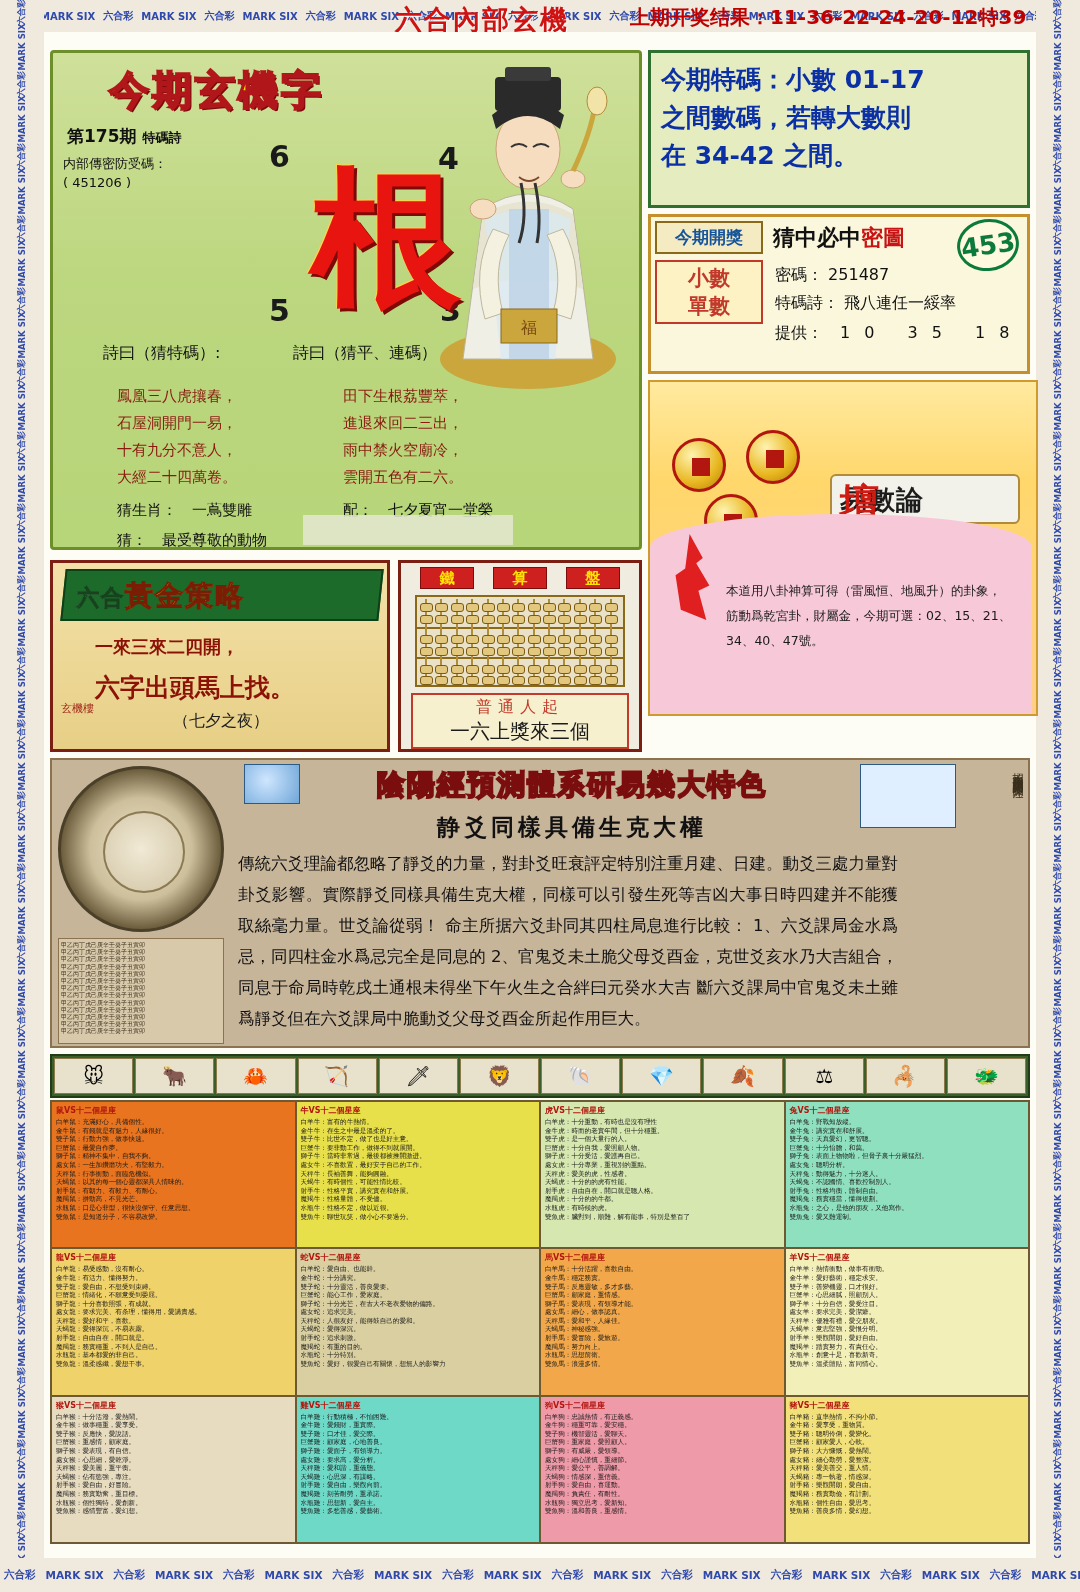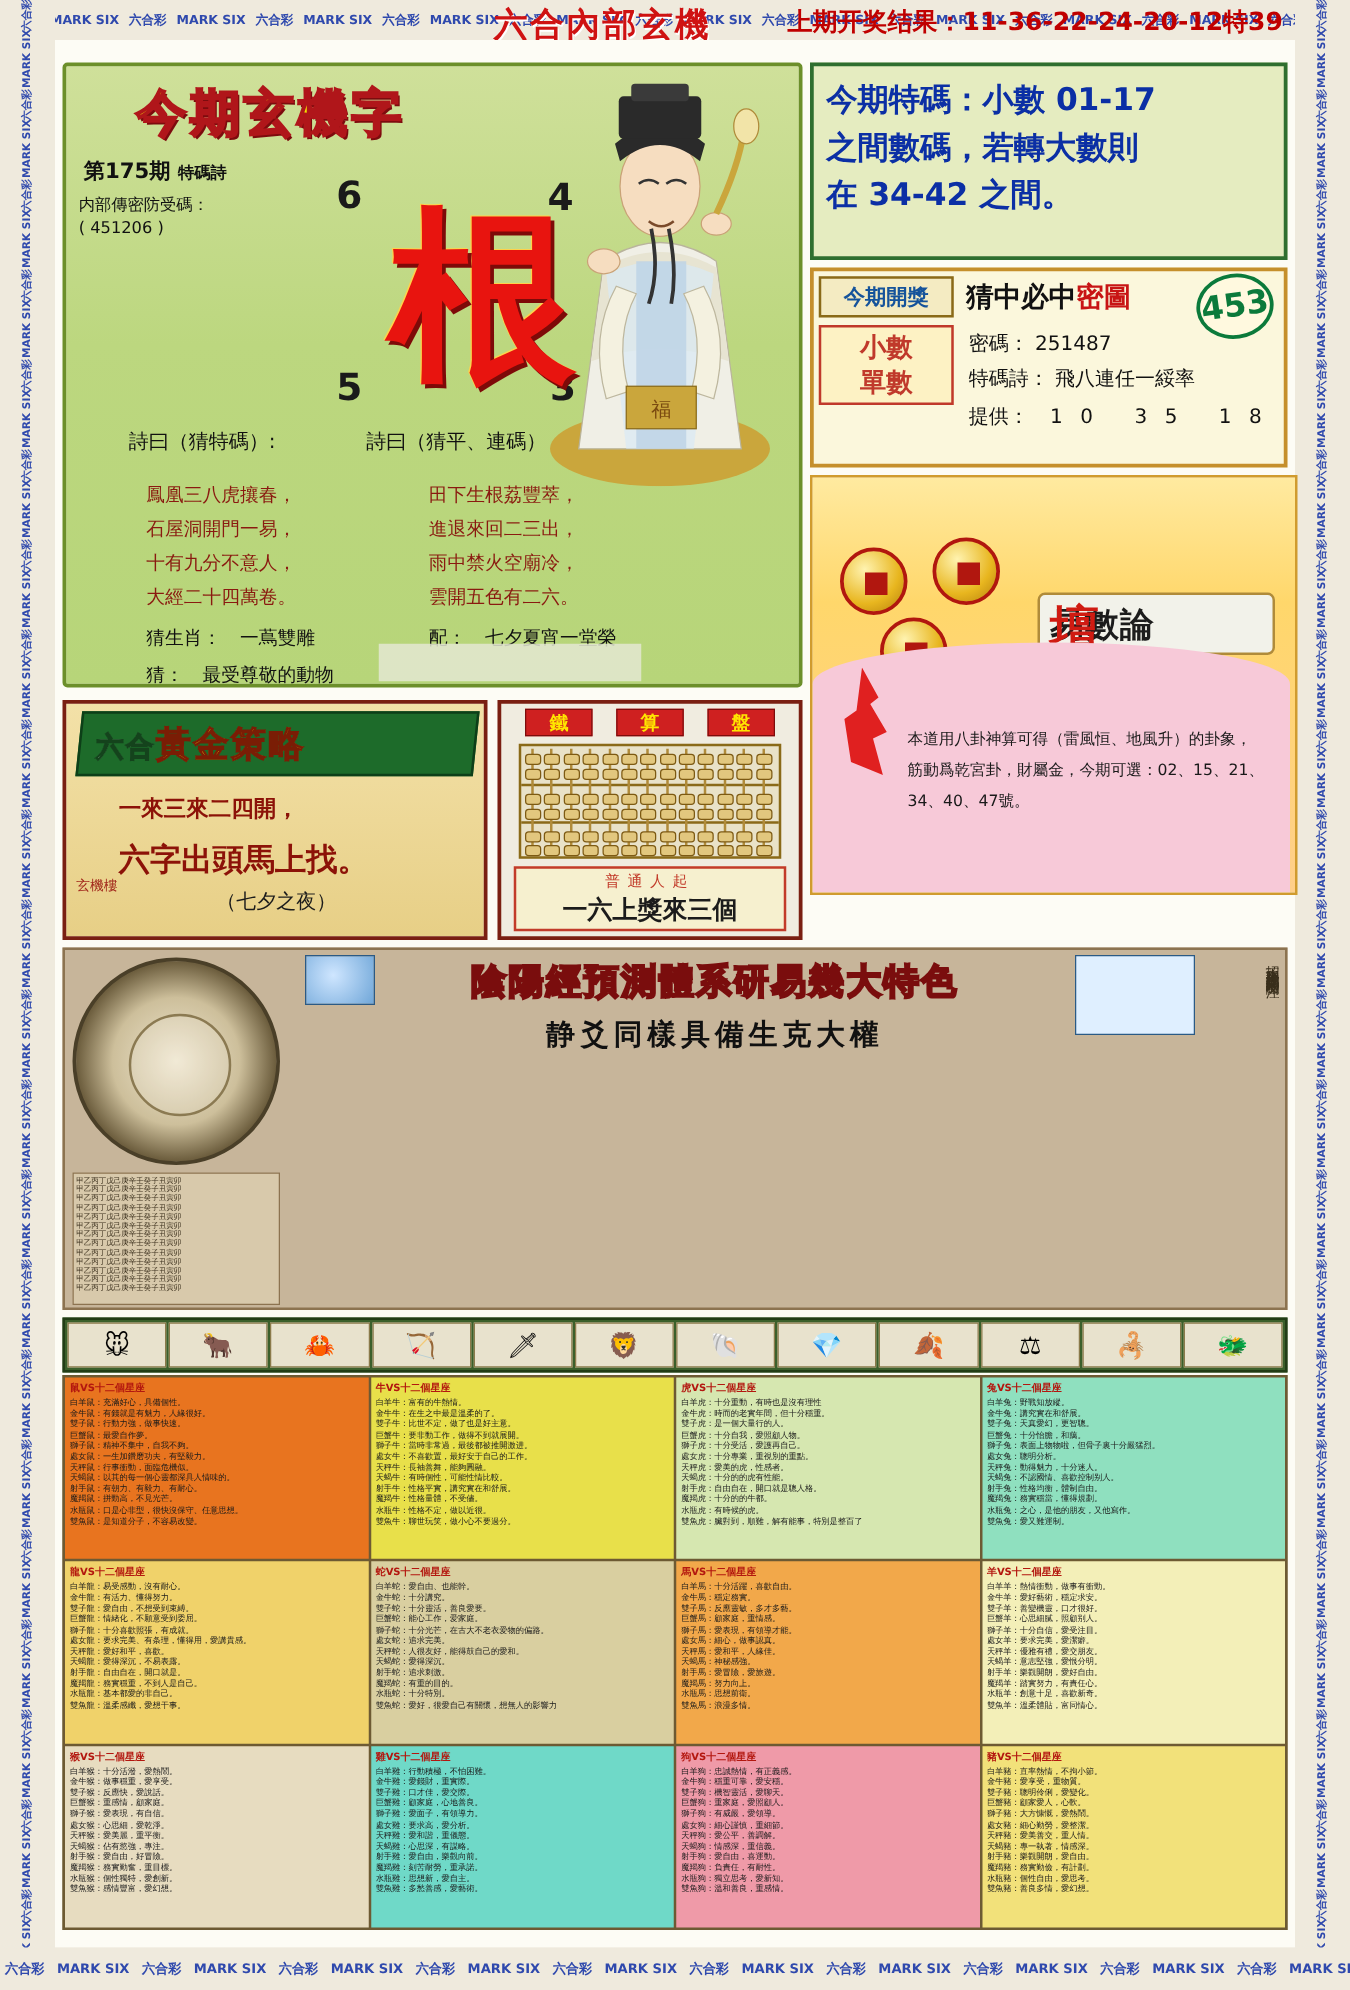--- a/index.html
+++ b/index.html
@@ -198,22 +198,22 @@
     font-weight:bold; display:flex; align-items:center; justify-content:center;
     border:1px solid #7d0c0c;
   }
   .abacus { margin:4px 14px 0; height:92px; background:#e9e2c8; border:2px solid #8a6a18; position:relative; }
   .abacus .bar { position:absolute; left:0; right:0; height:2px; background:#8a6a18; }
   .abacus .col { position:absolute; top:2px; bottom:2px; width:2px; background:#b08b3a; }
   .bead { position:absolute; width:13px; height:9px; background:#e2c77e; border:1px solid #7d5a13; border-radius:3px; }
   .panelF .foot {
     margin:6px 10px 0; background:#f6f0cf; border:2px solid #c23b2a; text-align:center; padding:2px 0;
   }
-  .panelF .foot .t1 { font-size:12px; color:#c23b2a; letter-spacing:6px; }
-  .panelF .foot .t2 { font-size:20px; font-weight:bold; color:#1b1b1b; }
+  .panelF .foot .t1 { font-size:16px; color:#c23b2a; letter-spacing:6px; }
+  .panelF .foot .t2 { font-size:20px; font-weight:normal; color:#1b1b1b; }
 
   
   .panelG {
     position:absolute; left:6px; top:726px; width:980px; height:290px;
     background:#c7b59a; border:2px solid #8c7350; overflow:hidden;
   }
   .panelG .compass {
     position:absolute; left:6px; top:6px; width:166px; height:166px; border-radius:50%;
     background:radial-gradient(circle,#efe6cf 0%,#cdbf9b 45%,#6e5f3f 70%,#2a2a2a 100%);
     border:3px solid #4a3f28;
@@ -641,20 +641,21 @@
         <div>甲乙丙丁戊己庚辛壬癸子丑寅卯</div>
         <div>甲乙丙丁戊己庚辛壬癸子丑寅卯</div>
         <div>甲乙丙丁戊己庚辛壬癸子丑寅卯</div>
         <div>甲乙丙丁戊己庚辛壬癸子丑寅卯</div>
         <div>甲乙丙丁戊己庚辛壬癸子丑寅卯</div>
       </div>
     <div class="topimg1"></div>
     <div class="topimg2"></div>
     <div class="headline">陰陽經預測體系研易幾大特色</div>
     <div class="subline">静爻同樣具備生克大權</div>
+    <div class="body">傳統六爻理論都忽略了靜爻的力量，對卦爻旺衰評定特別注重月建、日建。動爻三處力量對卦爻影響。實際靜爻同樣具備生克大權，同樣可以引發生死等吉凶大事日時四建并不能獲 取絲毫力量。世爻論從弱！ 命主所据六爻卦同其四柱局息進行比較： 1、六爻課局金水爲忌，同四柱金水爲忌完全是同息的 2、官鬼爻未土脆父母爻酉金，克世爻亥水乃大吉組合，同息于命局時乾戌土通根未得坐下午火生之合絆曰元癸水大吉 斷六爻課局中官鬼爻未土雖爲靜爻但在六爻課局中脆動爻父母爻酉金所起作用巨大。</div>
     <div class="rightcol">招本兩相每相式朋請問民朋友關注</div>
   </div>
 
   <div class="zstrip" id="zstrip">
       <div class="zi">🐭</div>
       <div class="zi">🐂</div>
       <div class="zi">🦀</div>
       <div class="zi">🏹</div>
       <div class="zi">🗡</div>
       <div class="zi">🦁</div>

